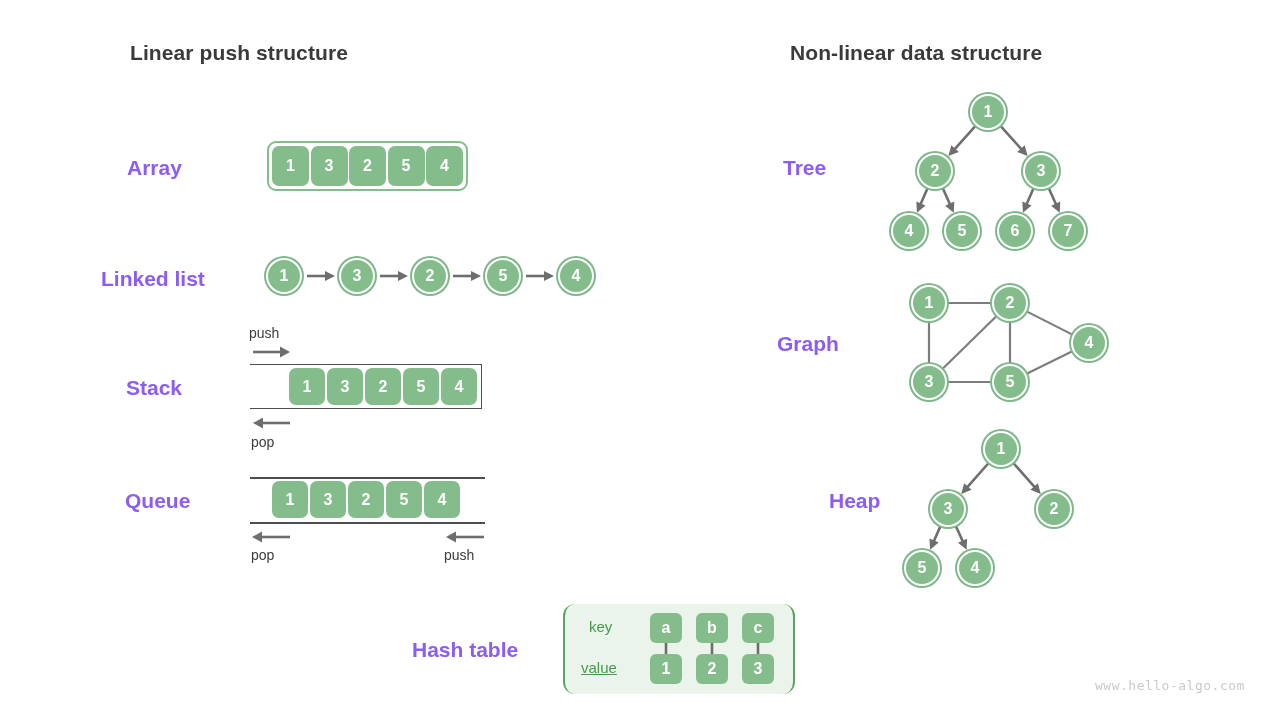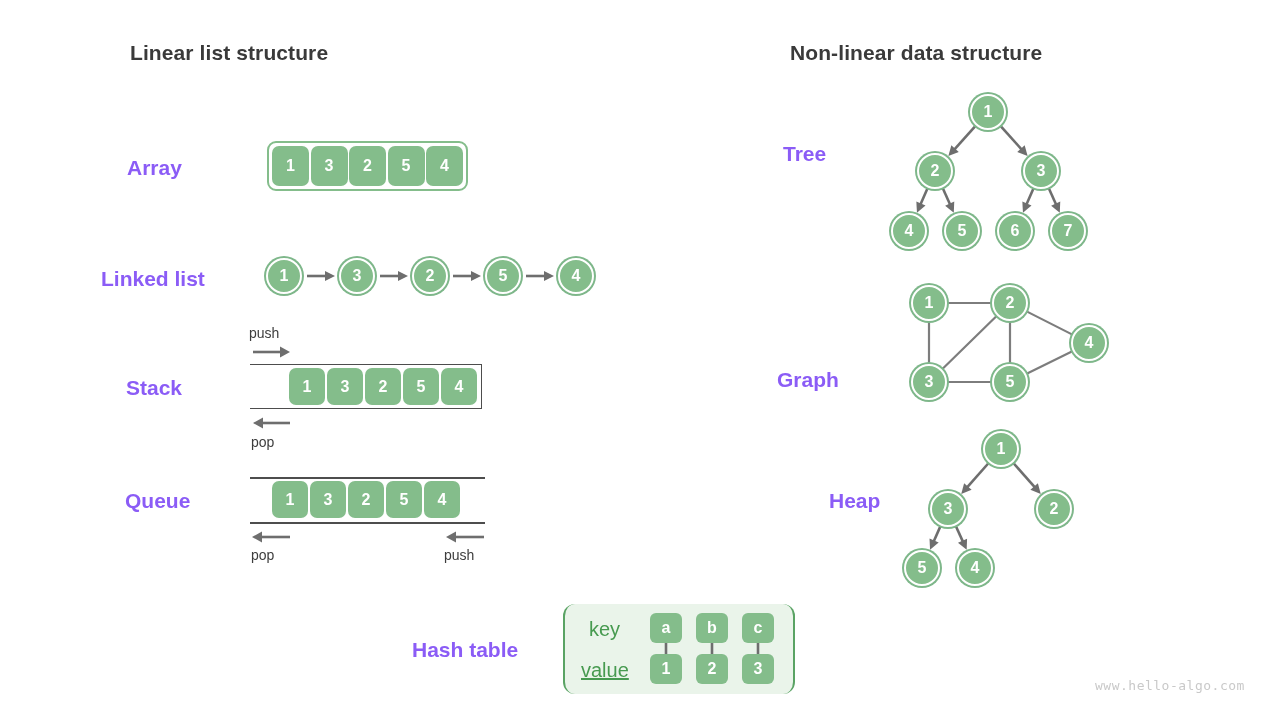--- a/index.html
+++ b/index.html
@@ -100,21 +100,21 @@
     position: absolute;
     background: #eaf4ea;
     border: 2px solid #5aa364;
     border-top: none;
     border-bottom: none;
     border-radius: 12px;
     box-sizing: border-box;
   }
   .hash-label {
     position: absolute;
-    font-size: 20px;
+    font-size: 15px;
     color: #479a50;
     font-weight: normal;
     white-space: nowrap;
     text-align: center;
   }
 
   
   .watermark {
     position: absolute;
     font-family: "DejaVu Sans Mono", monospace;
@@ -125,21 +125,21 @@
   }
 
   svg { position: absolute; overflow: visible; }
   .edge { stroke: #7d7d7d; stroke-width: 2.2; fill: none; }
   .arrow-line { stroke: #6e6e6e; stroke-width: 2.6; fill: none; }
   .arrow-head { fill: #6e6e6e; }
 </style>
 </head>
 <body>
 
-<div class="abs section-title" style="left:130px; top:41px;">Linear list structure</div>
+<div class="abs section-title" style="left:130px; top:41px;">Linear push structure</div>
 <div class="abs section-title" style="left:790px; top:41px;">Non-linear data structure</div>
 
 <div class="abs row-label" style="left:127px; top:156px;">Array</div>
 <div id="array-region">
     <div class="array-frame" style="left:267px; top:141px; width:201px; height:50px;"></div>
     <div class="cell" style="left:272px; top:146px; width:37px; height:40px;">1</div>
     <div class="cell" style="left:310.5px; top:146px; width:37px; height:40px;">3</div>
     <div class="cell" style="left:349px; top:146px; width:37px; height:40px;">2</div>
     <div class="cell" style="left:387.5px; top:146px; width:37px; height:40px;">5</div>
     <div class="cell" style="left:426px; top:146px; width:37px; height:40px;">4</div>
@@ -215,21 +215,21 @@
       <polygon points="758,672 753,663 763,663" class="arrow-head"></polygon>
     </svg>
     <div class="cell" style="left:650px; top:613px; width:32px; height:30px; border-radius:6px;">a</div>
     <div class="cell" style="left:696px; top:613px; width:32px; height:30px; border-radius:6px;">b</div>
     <div class="cell" style="left:742px; top:613px; width:32px; height:30px; border-radius:6px;">c</div>
     <div class="cell" style="left:650px; top:654px; width:32px; height:30px; border-radius:6px;">1</div>
     <div class="cell" style="left:696px; top:654px; width:32px; height:30px; border-radius:6px;">2</div>
     <div class="cell" style="left:742px; top:654px; width:32px; height:30px; border-radius:6px;">3</div>
   </div>
 
-<div class="abs row-label" style="left:783px; top:142px;">Tree</div>
+<div class="abs row-label" style="left:783px; top:156px;">Tree</div>
 <div id="tree-region">
     <svg width="1280" height="720" style="left:0px; top:0px;">
       <line x1="975.3029114662571" y1="126.13449478284582" x2="954.0456328006143" y2="149.79825782573127" class="arrow-line" stroke-linecap="butt"></line>
       <polygon points="948.3653563513083,156.12158443910965 951.3284306367398,145.34103757083741 958.767638417185,152.02371574649155" class="arrow-head"></polygon>
       <line x1="1000.6970885337429" y1="126.13449478284582" x2="1021.9543671993857" y2="149.79825782573127" class="arrow-line" stroke-linecap="butt"></line>
       <polygon points="1027.6346436486917,156.12158443910965 1017.232361582815,152.02371574649155 1024.6715693632602,145.34103757083741" class="arrow-head"></polygon>
       <line x1="927.4454586849483" y1="188.43355688088855" x2="920.3318119725775" y2="204.84966467866718" class="arrow-line" stroke-linecap="butt"></line>
       <polygon points="916.952148752686,212.6488874938015 916.3404450024793,201.48529405253078 925.5160012555787,205.4613684288738" class="arrow-head"></polygon>
       <line x1="942.7969288692472" y1="188.32650859832702" x2="950.3046066961292" y2="205.01023710250945" class="arrow-line" stroke-linecap="butt"></line>
       <polygon points="953.792706453424,212.76156989649786 945.1294521542604,205.69417823139077 954.2486672060115,201.59053145810282" class="arrow-head"></polygon>
@@ -240,21 +240,21 @@
     </svg>
     <div class="node" style="left:970px; top:94px; width:36px; height:36px;">1</div>
     <div class="node" style="left:917px; top:153px; width:36px; height:36px;">2</div>
     <div class="node" style="left:1023px; top:153px; width:36px; height:36px;">3</div>
     <div class="node" style="left:891px; top:213px; width:36px; height:36px;">4</div>
     <div class="node" style="left:944px; top:213px; width:36px; height:36px;">5</div>
     <div class="node" style="left:997px; top:213px; width:36px; height:36px;">6</div>
     <div class="node" style="left:1050px; top:213px; width:36px; height:36px;">7</div>
   </div>
 
-<div class="abs row-label" style="left:777px; top:332px;margin-top:36px;">Graph</div>
+<div class="abs row-label" style="left:777px; top:332px;">Graph</div>
 <div id="graph-region">
     <svg width="1280" height="720" style="left:0px; top:0px;">
       <line x1="947" y1="303" x2="992" y2="303" class="edge" stroke-linecap="round"></line>
       <line x1="929" y1="321" x2="929" y2="364" class="edge" stroke-linecap="round"></line>
       <line x1="997.1139855934288" y1="315.5678412113473" x2="941.8860144065712" y2="369.4321587886527" class="edge" stroke-linecap="round"></line>
       <line x1="1010" y1="321" x2="1010" y2="364" class="edge" stroke-linecap="round"></line>
       <line x1="1026.0588288467939" y1="311.13105258065514" x2="1072.9411711532061" y2="334.86894741934486" class="edge" stroke-linecap="round"></line>
       <line x1="947" y1="382" x2="992" y2="382" class="edge" stroke-linecap="round"></line>
       <line x1="1026.1403436493877" y1="374.03198224903645" x2="1072.8596563506123" y2="350.96801775096355" class="edge" stroke-linecap="round"></line>
     </svg>

